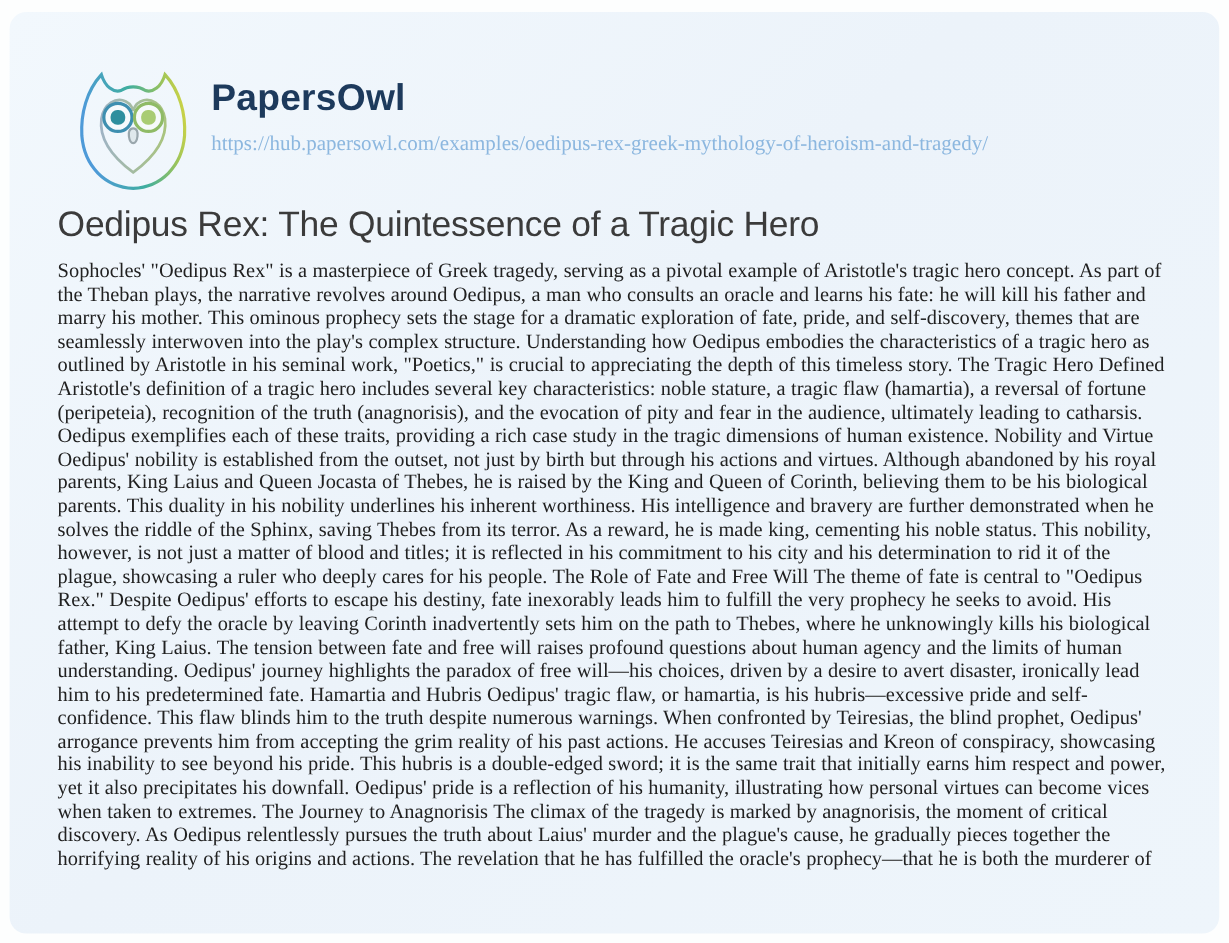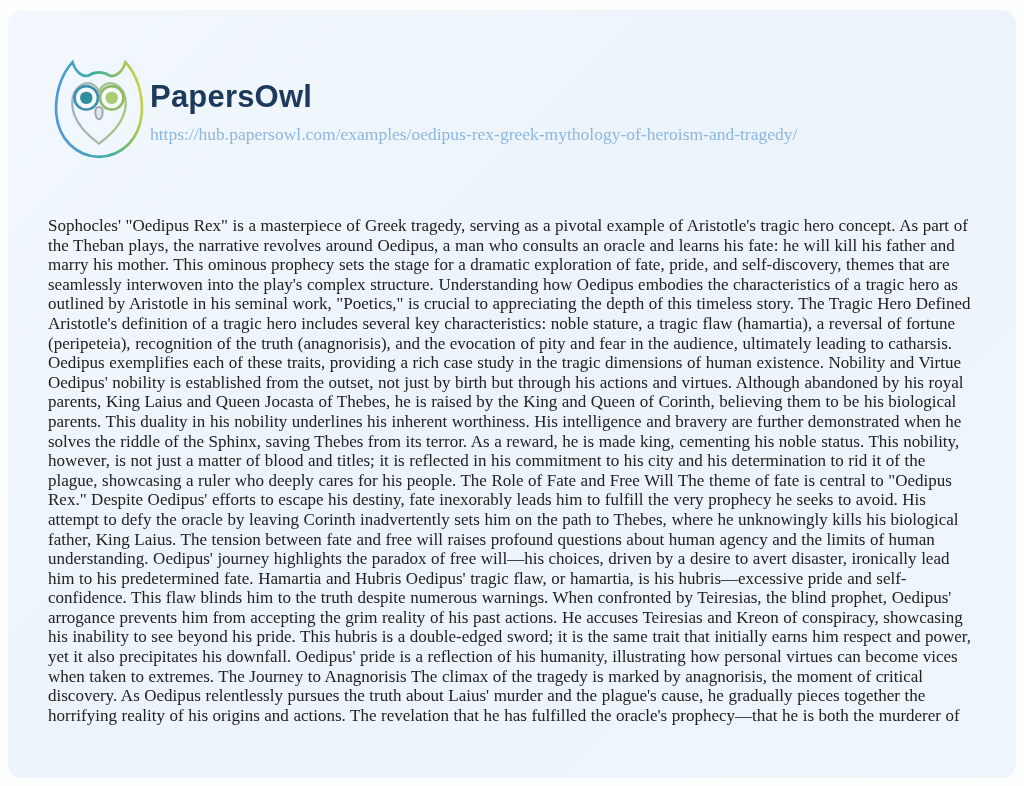--- a/index.html
+++ b/index.html
@@ -15,23 +15,24 @@
     background: #fdfefe;
   }
   .panel {
     position: absolute;
     left: 8px; top: 10px; right: 8px; bottom: 8px;
     background: linear-gradient(135deg, #f2f8fd 0%, #ecf3fa 45%, #eef5fb 100%);
     border-radius: 14px;
   }
   .header {
     position: absolute;
-    left: 48px; top: 54px;
+    left: 60px; top: 54px;
     display: flex;
-    align-items: center;
+    align-items: flex-start;
+    gap: 14px;
   }
   .logo-box { width: 102px; height: 106px; flex: 0 0 auto; }
   .logo-box svg { width: 100%; height: 100%; display: block; }
   .brand-col { padding-top: 10px; }
   .brand-name {
     font-size: 31px;
     font-weight: 700;
     color: #1d3a5c;
     letter-spacing: 0.2px;
     font-family: "Liberation Sans", sans-serif;
@@ -102,15 +103,16 @@
           <path d="M50,52 C53,52 54,55 53.5,58.5 C53,62 51.5,64 50,64 C48.5,64 47,62 46.5,58.5 C46,55 47,52 50,52 Z" stroke="#9aa7ad" stroke-width="1.8" fill="#dfe8ec"></path>
         </svg>
       </span>
     </div>
     <div class="brand-col">
       <div class="brand-name">PapersOwl</div>
       <a class="page-url" href="#">https://hub.papersowl.com/examples/oedipus-rex-greek-mythology-of-heroism-and-tragedy/</a>
     </div>
   </div>
 
+  <h1 class="article-title">Oedipus Rex: The Quintessence of a Tragic Hero</h1>
 
   <p class="article-body">Sophocles' "Oedipus Rex" is a masterpiece of Greek tragedy, serving as a pivotal example of Aristotle's tragic hero concept. As part of the Theban plays, the narrative revolves around Oedipus, a man who consults an oracle and learns his fate: he will kill his father and marry his mother. This ominous prophecy sets the stage for a dramatic exploration of fate, pride, and self-discovery, themes that are seamlessly interwoven into the play's complex structure. Understanding how Oedipus embodies the characteristics of a tragic hero as outlined by Aristotle in his seminal work, "Poetics," is crucial to appreciating the depth of this timeless story. The Tragic Hero Defined Aristotle's definition of a tragic hero includes several key characteristics: noble stature, a tragic flaw (hamartia), a reversal of fortune (peripeteia), recognition of the truth (anagnorisis), and the evocation of pity and fear in the audience, ultimately leading to catharsis. Oedipus exemplifies each of these traits, providing a rich case study in the tragic dimensions of human existence. Nobility and Virtue Oedipus' nobility is established from the outset, not just by birth but through his actions and virtues. Although abandoned by his royal parents, King Laius and Queen Jocasta of Thebes, he is raised by the King and Queen of Corinth, believing them to be his biological parents. This duality in his nobility underlines his inherent worthiness. His intelligence and bravery are further demonstrated when he solves the riddle of the Sphinx, saving Thebes from its terror. As a reward, he is made king, cementing his noble status. This nobility, however, is not just a matter of blood and titles; it is reflected in his commitment to his city and his determination to rid it of the plague, showcasing a ruler who deeply cares for his people. The Role of Fate and Free Will The theme of fate is central to "Oedipus Rex." Despite Oedipus' efforts to escape his destiny, fate inexorably leads him to fulfill the very prophecy he seeks to avoid. His attempt to defy the oracle by leaving Corinth inadvertently sets him on the path to Thebes, where he unknowingly kills his biological father, King Laius. The tension between fate and free will raises profound questions about human agency and the limits of human understanding. Oedipus' journey highlights the paradox of free will—his choices, driven by a desire to avert disaster, ironically lead him to his predetermined fate. Hamartia and Hubris Oedipus' tragic flaw, or hamartia, is his hubris—excessive pride and self-confidence. This flaw blinds him to the truth despite numerous warnings. When confronted by Teiresias, the blind prophet, Oedipus' arrogance prevents him from accepting the grim reality of his past actions. He accuses Teiresias and Kreon of conspiracy, showcasing his inability to see beyond his pride. This hubris is a double-edged sword; it is the same trait that initially earns him respect and power, yet it also precipitates his downfall. Oedipus' pride is a reflection of his humanity, illustrating how personal virtues can become vices when taken to extremes. The Journey to Anagnorisis The climax of the tragedy is marked by anagnorisis, the moment of critical discovery. As Oedipus relentlessly pursues the truth about Laius' murder and the plague's cause, he gradually pieces together the horrifying reality of his origins and actions. The revelation that he has fulfilled the oracle's prophecy—that he is both the murderer of</p>
 </div>
 
 </body></html>

